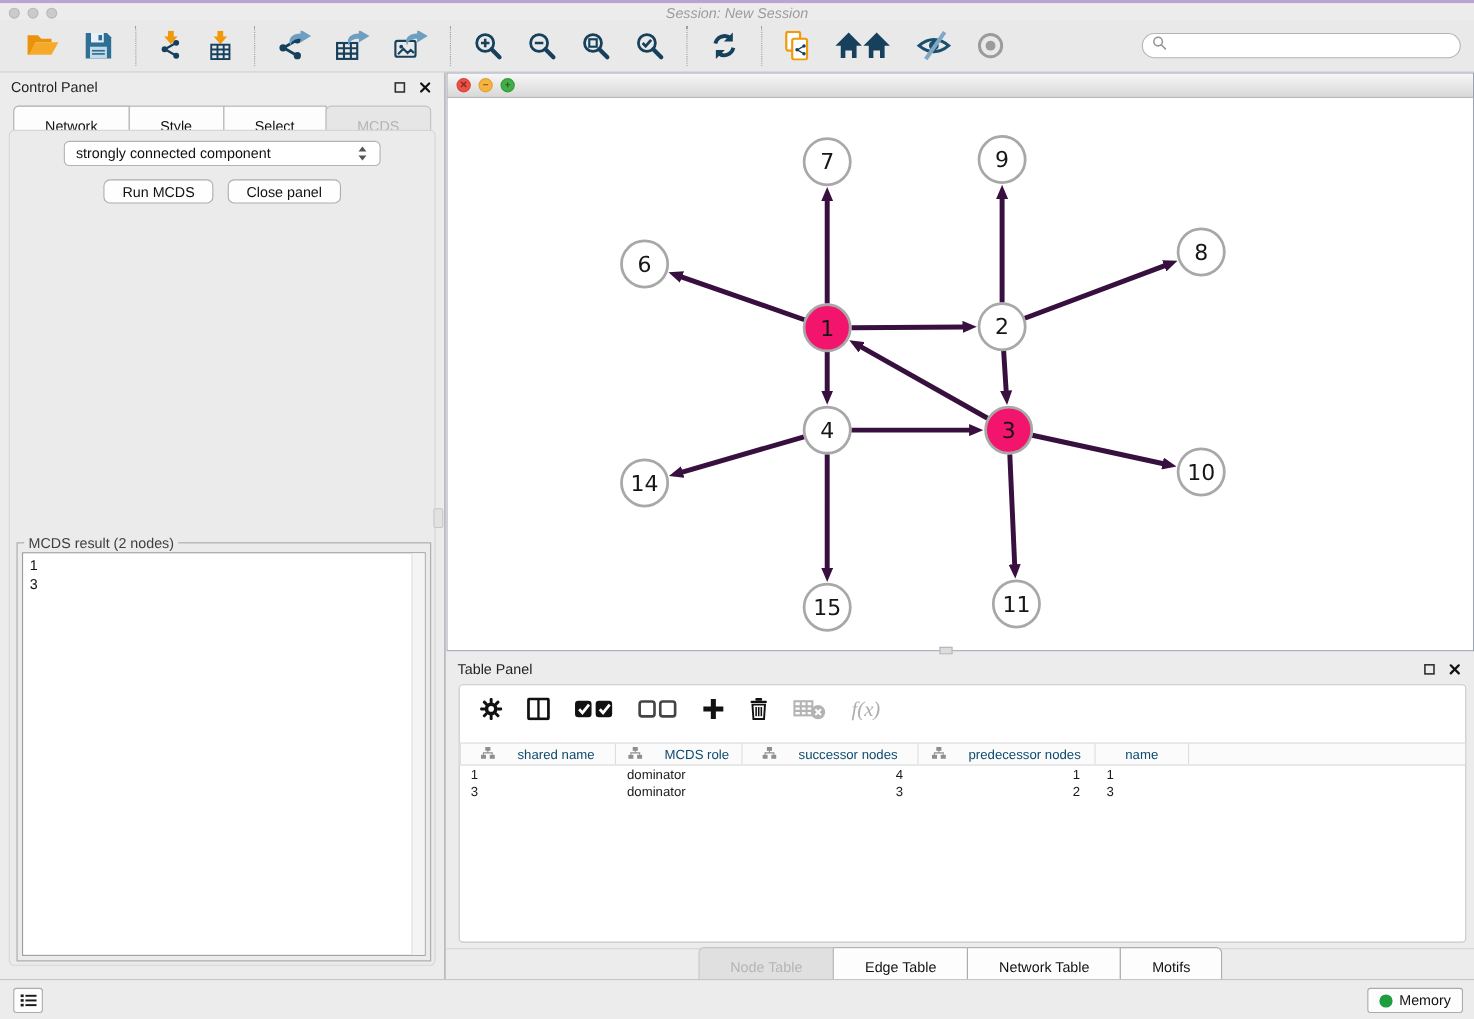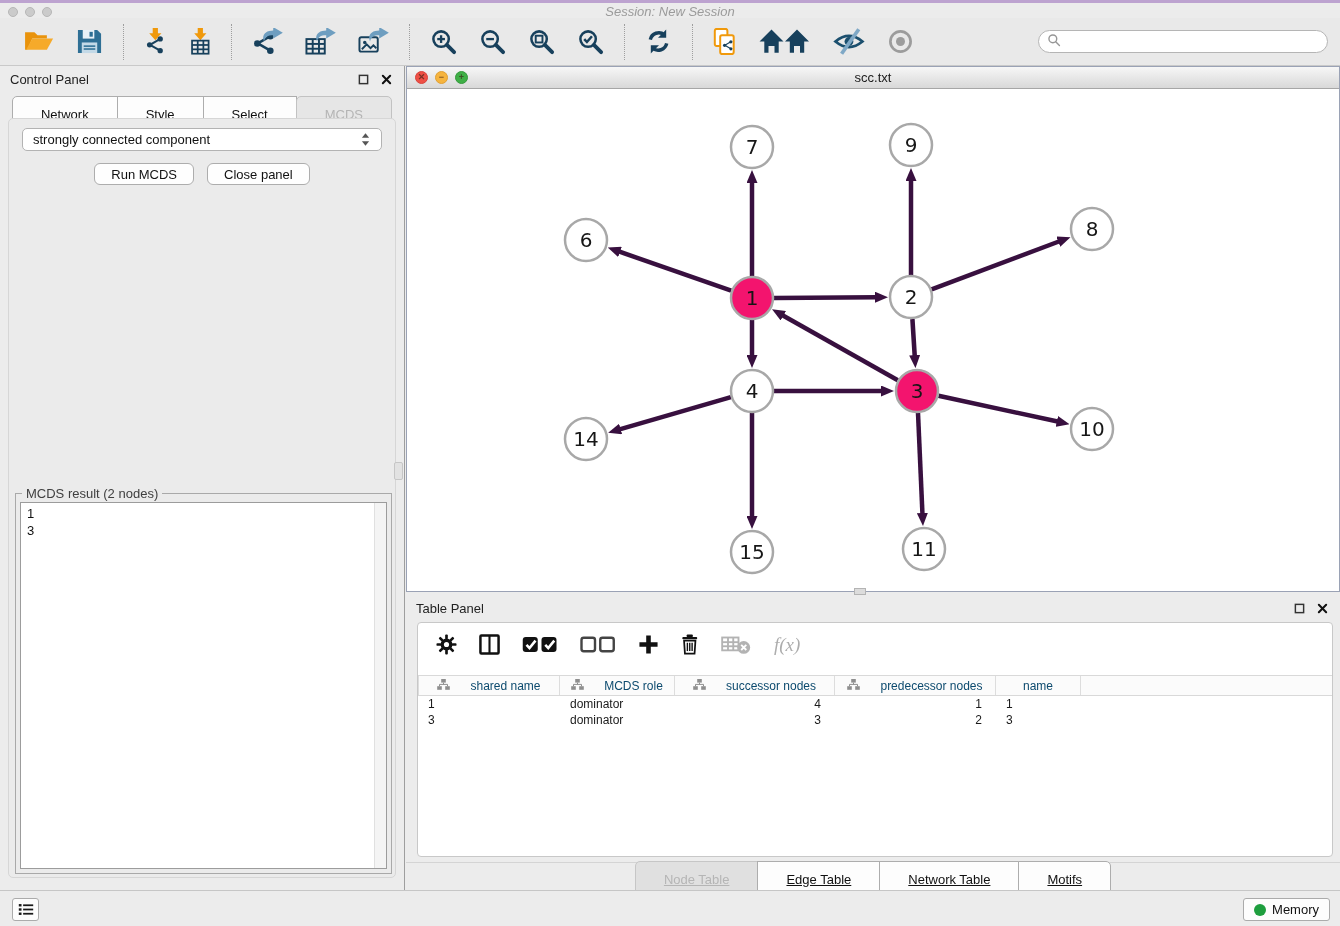--- a/index.html
+++ b/index.html
@@ -32,28 +32,28 @@
   .panel-head { position:absolute; left:0; right:0; top:0; height:26px; display:flex; align-items:center; padding:0 10px; }
   .panel-title { font-size:13px; color:#222; }
   .panel-head .spacer { flex:1; }
   .ph-btn { background:none; border:none; padding:2px; margin-left:8px; cursor:pointer; display:flex; }
   .ph-btn svg { width:11px; height:11px; }
 
   
   .control-panel { position:absolute; left:0; top:66px; width:405px; height:824px; background:#ECECEC; border-right:1px solid #9E9E9E; }
   .cp-tabs { position:absolute; left:0; right:0; top:30px; height:22px; display:flex; justify-content:center; }
   .tab { height:36px; padding:0 28px; font-size:13px; background:#FDFDFD; border:1px solid #ADADAD; margin-left:-1px;
-         color:#111; cursor:pointer; font-family:"Liberation Sans",sans-serif;text-decoration:underline; }
+         color:#111; cursor:pointer; font-family:"Liberation Sans",sans-serif; }
   .cp-tabs .tab:first-child { border-radius:5px 0 0 5px; margin-left:0; }
   .cp-tabs .tab:last-child { border-radius:0 5px 5px 0; }
   .tab-dim { background:#E6E6E6; color:#B4B4B4; border-color:#C2C2C2; border-radius:5px !important; }
   .cp-content { position:absolute; left:8px; right:8px; top:52px; bottom:12px; background:#EBEBEB;
                 border:1px solid #D6D6D6; border-radius:5px; text-align:center; }
   .opt-label { margin-top:19px; font-size:13px; color:#111; }
-  .select { margin:9px auto 0; width:360px; height:23px; background:#fff; border:1px solid #B3B3B3; border-radius:5px;
+  .select { margin:9px auto 0; width:288px; height:23px; background:#fff; border:1px solid #B3B3B3; border-radius:5px;
             display:flex; align-items:center; padding:0 11px 0 10px; cursor:pointer; }
   .select .sel-text { flex:1; text-align:left; font-size:13px; color:#111; white-space:nowrap; overflow:hidden; }
   .select svg { width:9px; height:15px; }
   .btn-row { margin-top:12px; display:flex; justify-content:center; gap:13px; }
   .push-btn { height:22px; padding:0 16px; background:#FEFEFE; border:1px solid #ADADAD; border-radius:6px;
               font-size:13px; color:#111; cursor:pointer; font-family:"Liberation Sans",sans-serif; }
   .groupbox { position:absolute; left:6px; width:377px; top:374px; height:381px; border:1px solid #A9A9A9; background:#EBEBEB; }
   .gb-legend { position:absolute; top:-8px; left:6px; background:#EBEBEB; padding:0 4px; font-size:13px; color:#404040; }
   .mcds-text { position:absolute; left:4px; right:4px; top:8px; bottom:4px; background:#fff; border:1px solid #9C9C9C;
                text-align:left; font-size:13px; color:#111; padding:2px 6px; white-space:pre; line-height:17px; }
@@ -375,21 +375,20 @@
       </div>
   </div>
 
   <div class="net-window">
     <div class="net-titlebar">
       <div class="traffic-color">
         <span class="tc tc-red">✕</span>
         <span class="tc tc-yel">−</span>
         <span class="tc tc-grn">+</span>
       </div>
-      <div class="net-title">scc.txt</div>
     </div>
     <div class="net-canvas">
       <svg id="graph-svg" width="932" height="503" viewBox="0 0 932 503">
           <defs>
             <marker id="arrowhead" markerWidth="13" markerHeight="11" refX="2" refY="5.5" orient="auto" markerUnits="userSpaceOnUse">
               <path d="M0 0 L13 5.5 L0 11 z" fill="#38103F"></path>
             </marker>
           </defs>
           <line x1="345.0" y1="187.0" x2="345.0" y2="92.0" stroke="#38103F" stroke-width="4.5" marker-end="url(#arrowhead)"></line>
           <line x1="324.2" y1="201.7" x2="211.1" y2="162.2" stroke="#38103F" stroke-width="4.5" marker-end="url(#arrowhead)"></line>

